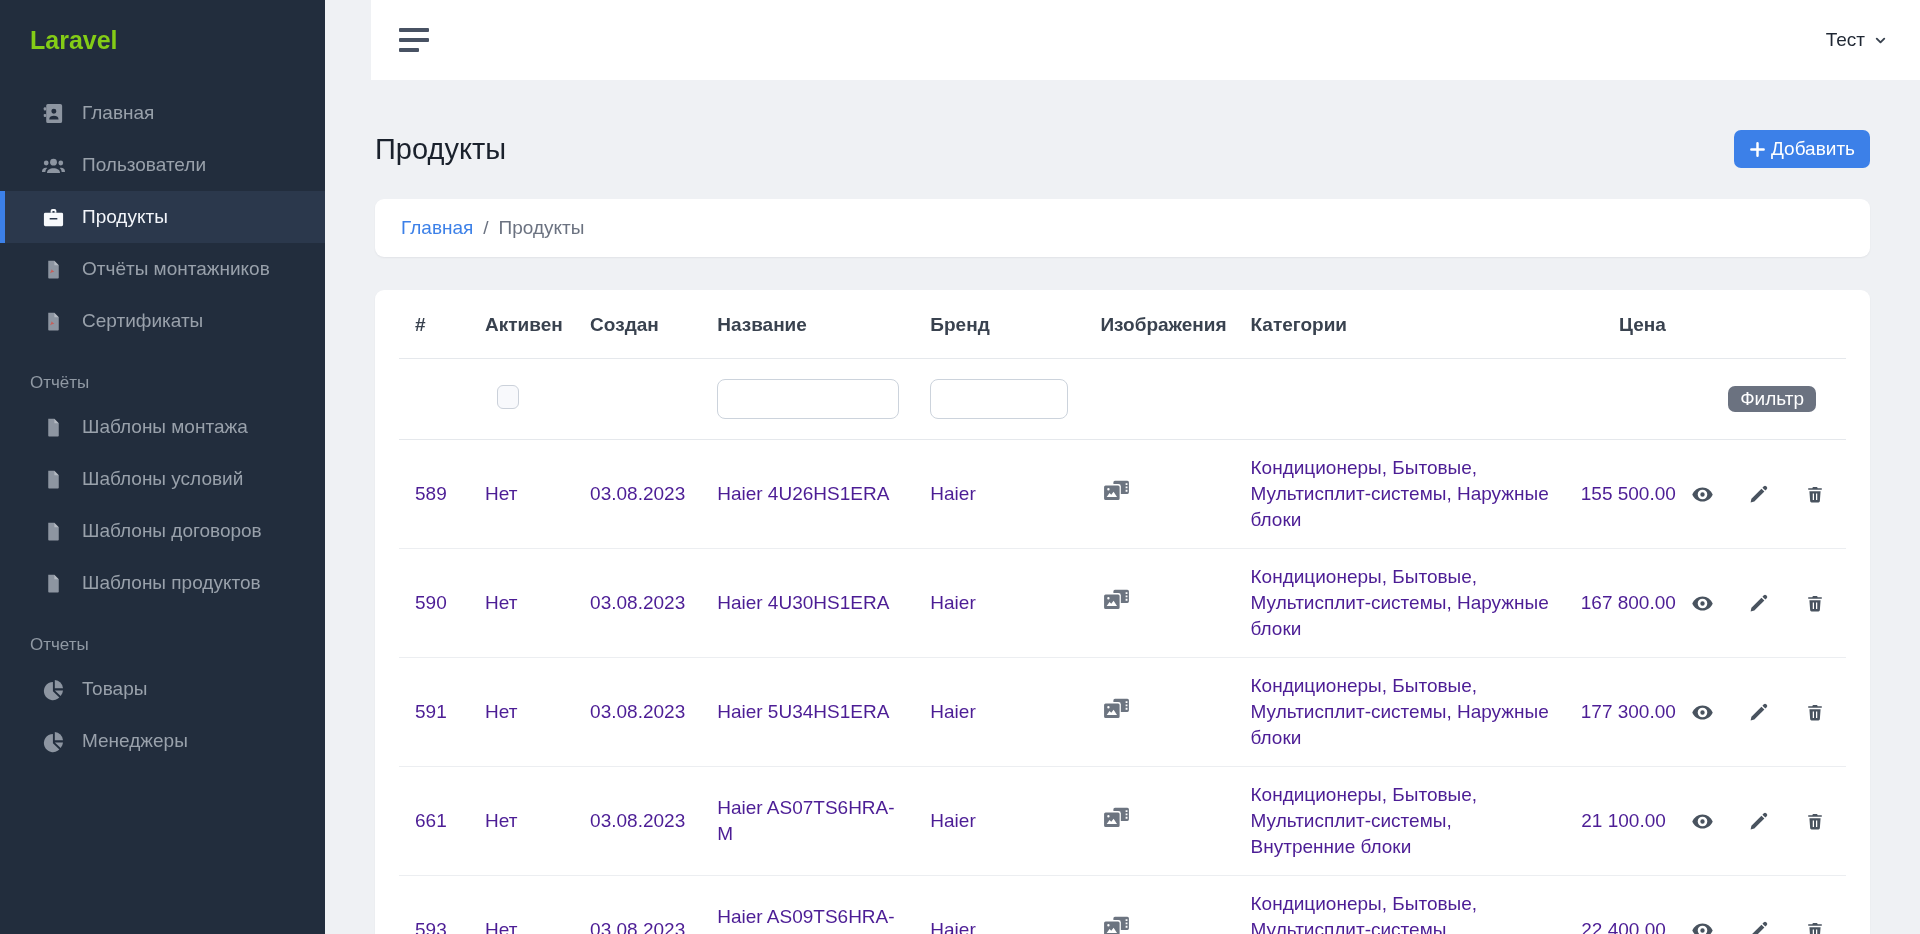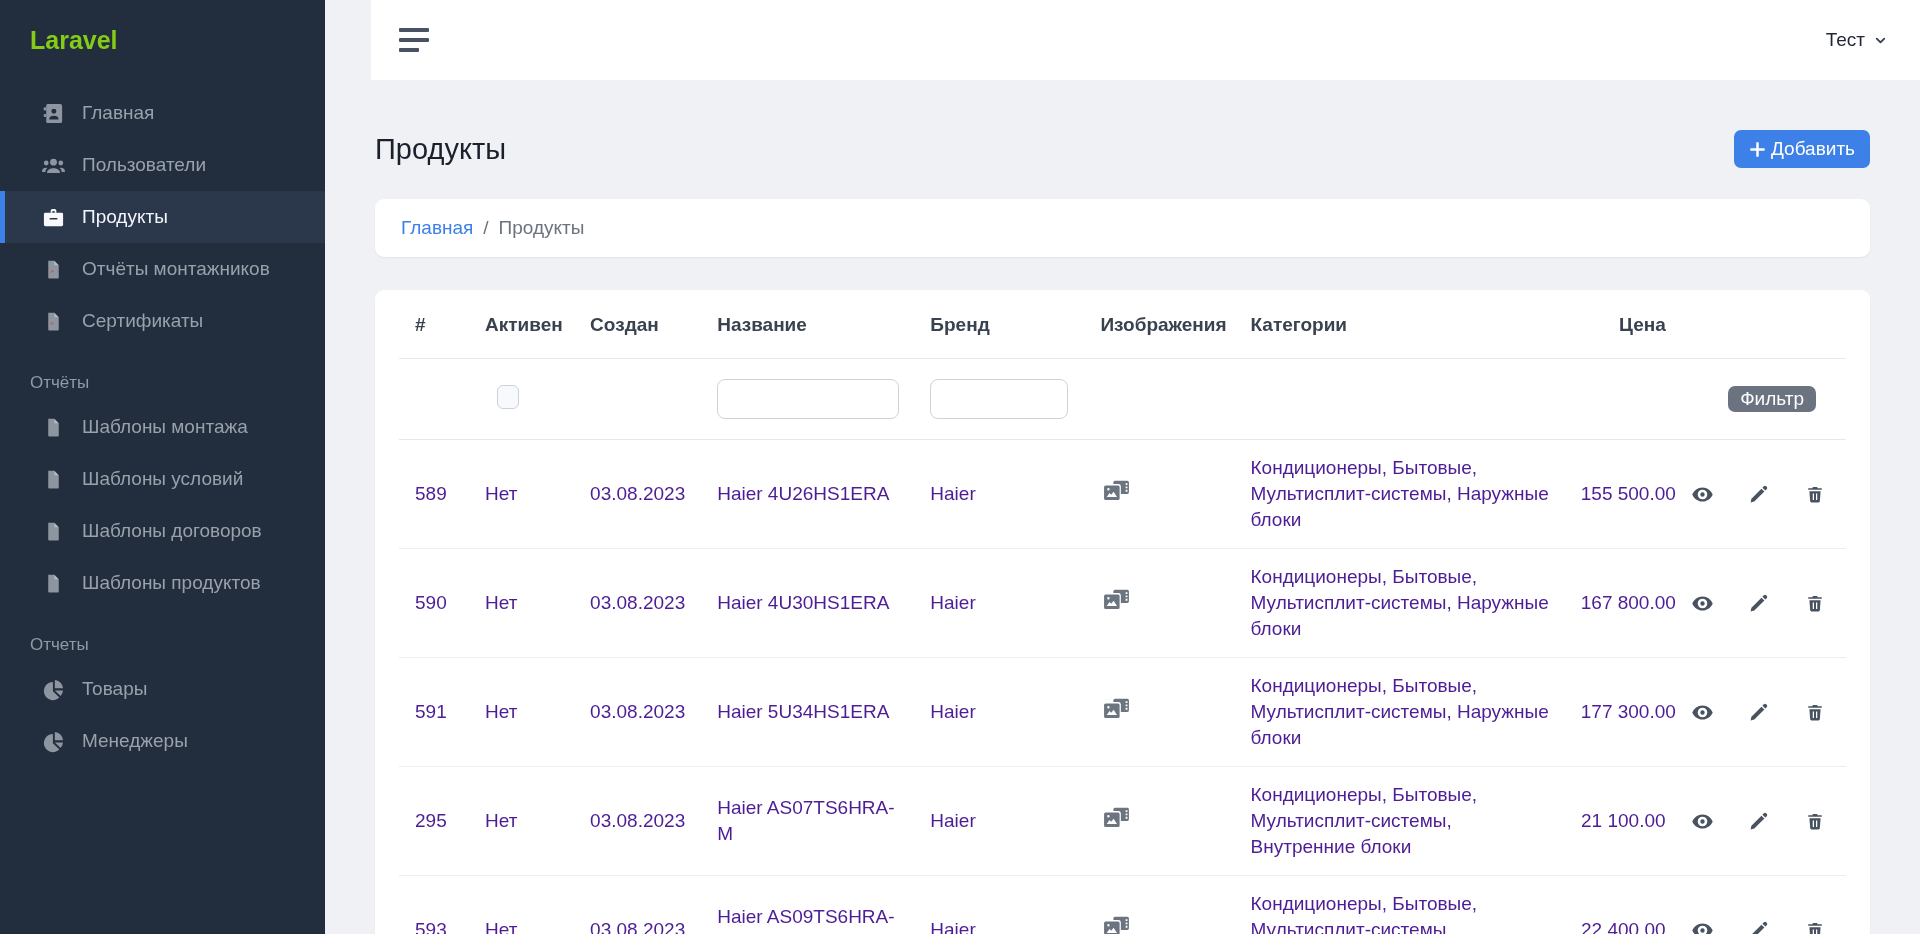--- a/index.html
+++ b/index.html
@@ -42,21 +42,21 @@
   .bc-link { color:#3c80e8; text-decoration:none; cursor:pointer; }
   .bc-sep, .bc-cur { color:#6b7280; }
 
   .table-card { margin-top:33px; padding:16px 24px 0 24px; height:660px; }
   table { width:100%; table-layout:fixed; border-collapse:collapse; }
   th { text-align:left; font-size:19px; font-weight:700; color:#39424f; padding:8px 16px 22px 16px; }
   th.h-price { text-align:right; padding-right:6px; }
   .filter-row td { border-top:1px solid #e5e8ec; border-bottom:1px solid #e5e8ec; padding:20px 16px; }
   tbody td { padding:15px 16px; border-bottom:1px solid #eceef1; font-size:19px; color:#4c1d95;
              line-height:26px; vertical-align:middle; }
-  td.v-price { text-align:center; padding-right:6px; white-space:nowrap; }
+  td.v-price { text-align:right; padding-right:6px; white-space:nowrap; }
 
   .checkbox { display:inline-block; width:22px; height:24px; border:1.5px solid #cbd1da; border-radius:6px;
               background:#f8f9fc; margin-left:12px; cursor:pointer; }
   .filter-input { height:40px; width:182px; border:1px solid #ccd3dc; border-radius:8px; padding:0 10px;
                   font-size:18px; font-family:inherit; outline:none; background:#fff; }
   .filter-input.brand { width:138px; }
   .filter-cell { text-align:right; padding-right:30px !important; }
   .btn-filter { background:var(--gray-btn,#6b7280); color:#fff; border:none; border-radius:7px; height:26px;
                 padding:0 12px; font-size:19px; cursor:pointer; font-family:inherit; }
 
@@ -393,21 +393,21 @@
             <svg width="20" height="21" viewBox="0 0 24 24" fill="currentColor">
                           <path d="M9.5 3h5l.7 1.5h4.3a.9.9 0 0 1 0 1.8H4.5a.9.9 0 1 1 0-1.8h4.3z"></path>
                           <path fill-rule="evenodd" d="M5.3 8h13.4l-.9 12.1a1.6 1.6 0 0 1-1.6 1.4H7.8a1.6 1.6 0 0 1-1.6-1.4zm4 2.8h1.5v7.8H9.3zm3.9 0h1.5v7.8h-1.5z"></path>
                         </svg>
           </span>
         </button>
       </div>
     </td>
   </tr>
               <tr>
-    <td class="v-id">295</td>
+    <td class="v-id">661</td>
     <td class="v-active">Нет</td>
     <td class="v-created">03.08.2023</td>
     <td class="v-name">Haier AS07TS6HRA-M</td>
     <td class="v-brand">Haier</td>
     <td>
       <span class="img-icon">
         <svg width="29" height="25" viewBox="0 0 28 24">
           <path fill="currentColor" fill-rule="evenodd" d="M12.5 2.5h12A1.5 1.5 0 0 1 26 4v9.8a1.5 1.5 0 0 1-1.5 1.5h-12a1.5 1.5 0 0 1-1.5-1.5V4a1.5 1.5 0 0 1 1.5-1.5zm10.3 2.4h1.8v1.8h-1.8zm0 3.2h1.8v1.8h-1.8zm0 3.2h1.8v1.8h-1.8z"></path>
           <rect x="0.8" y="5.8" width="17.4" height="16.6" rx="2.4" fill="#ffffff"></rect>
           <path fill="currentColor" fill-rule="evenodd" d="M3.5 7.2h12A1.5 1.5 0 0 1 17 8.7v11a1.5 1.5 0 0 1-1.5 1.5h-12A1.5 1.5 0 0 1 2 19.7v-11a1.5 1.5 0 0 1 1.5-1.5zm2.7 2.5a1.15 1.15 0 1 1 0 2.3 1.15 1.15 0 0 1 0-2.3zm-1.7 8.6h10l-3.3-5.2-2.3 3-1.6-1.6z"></path>

